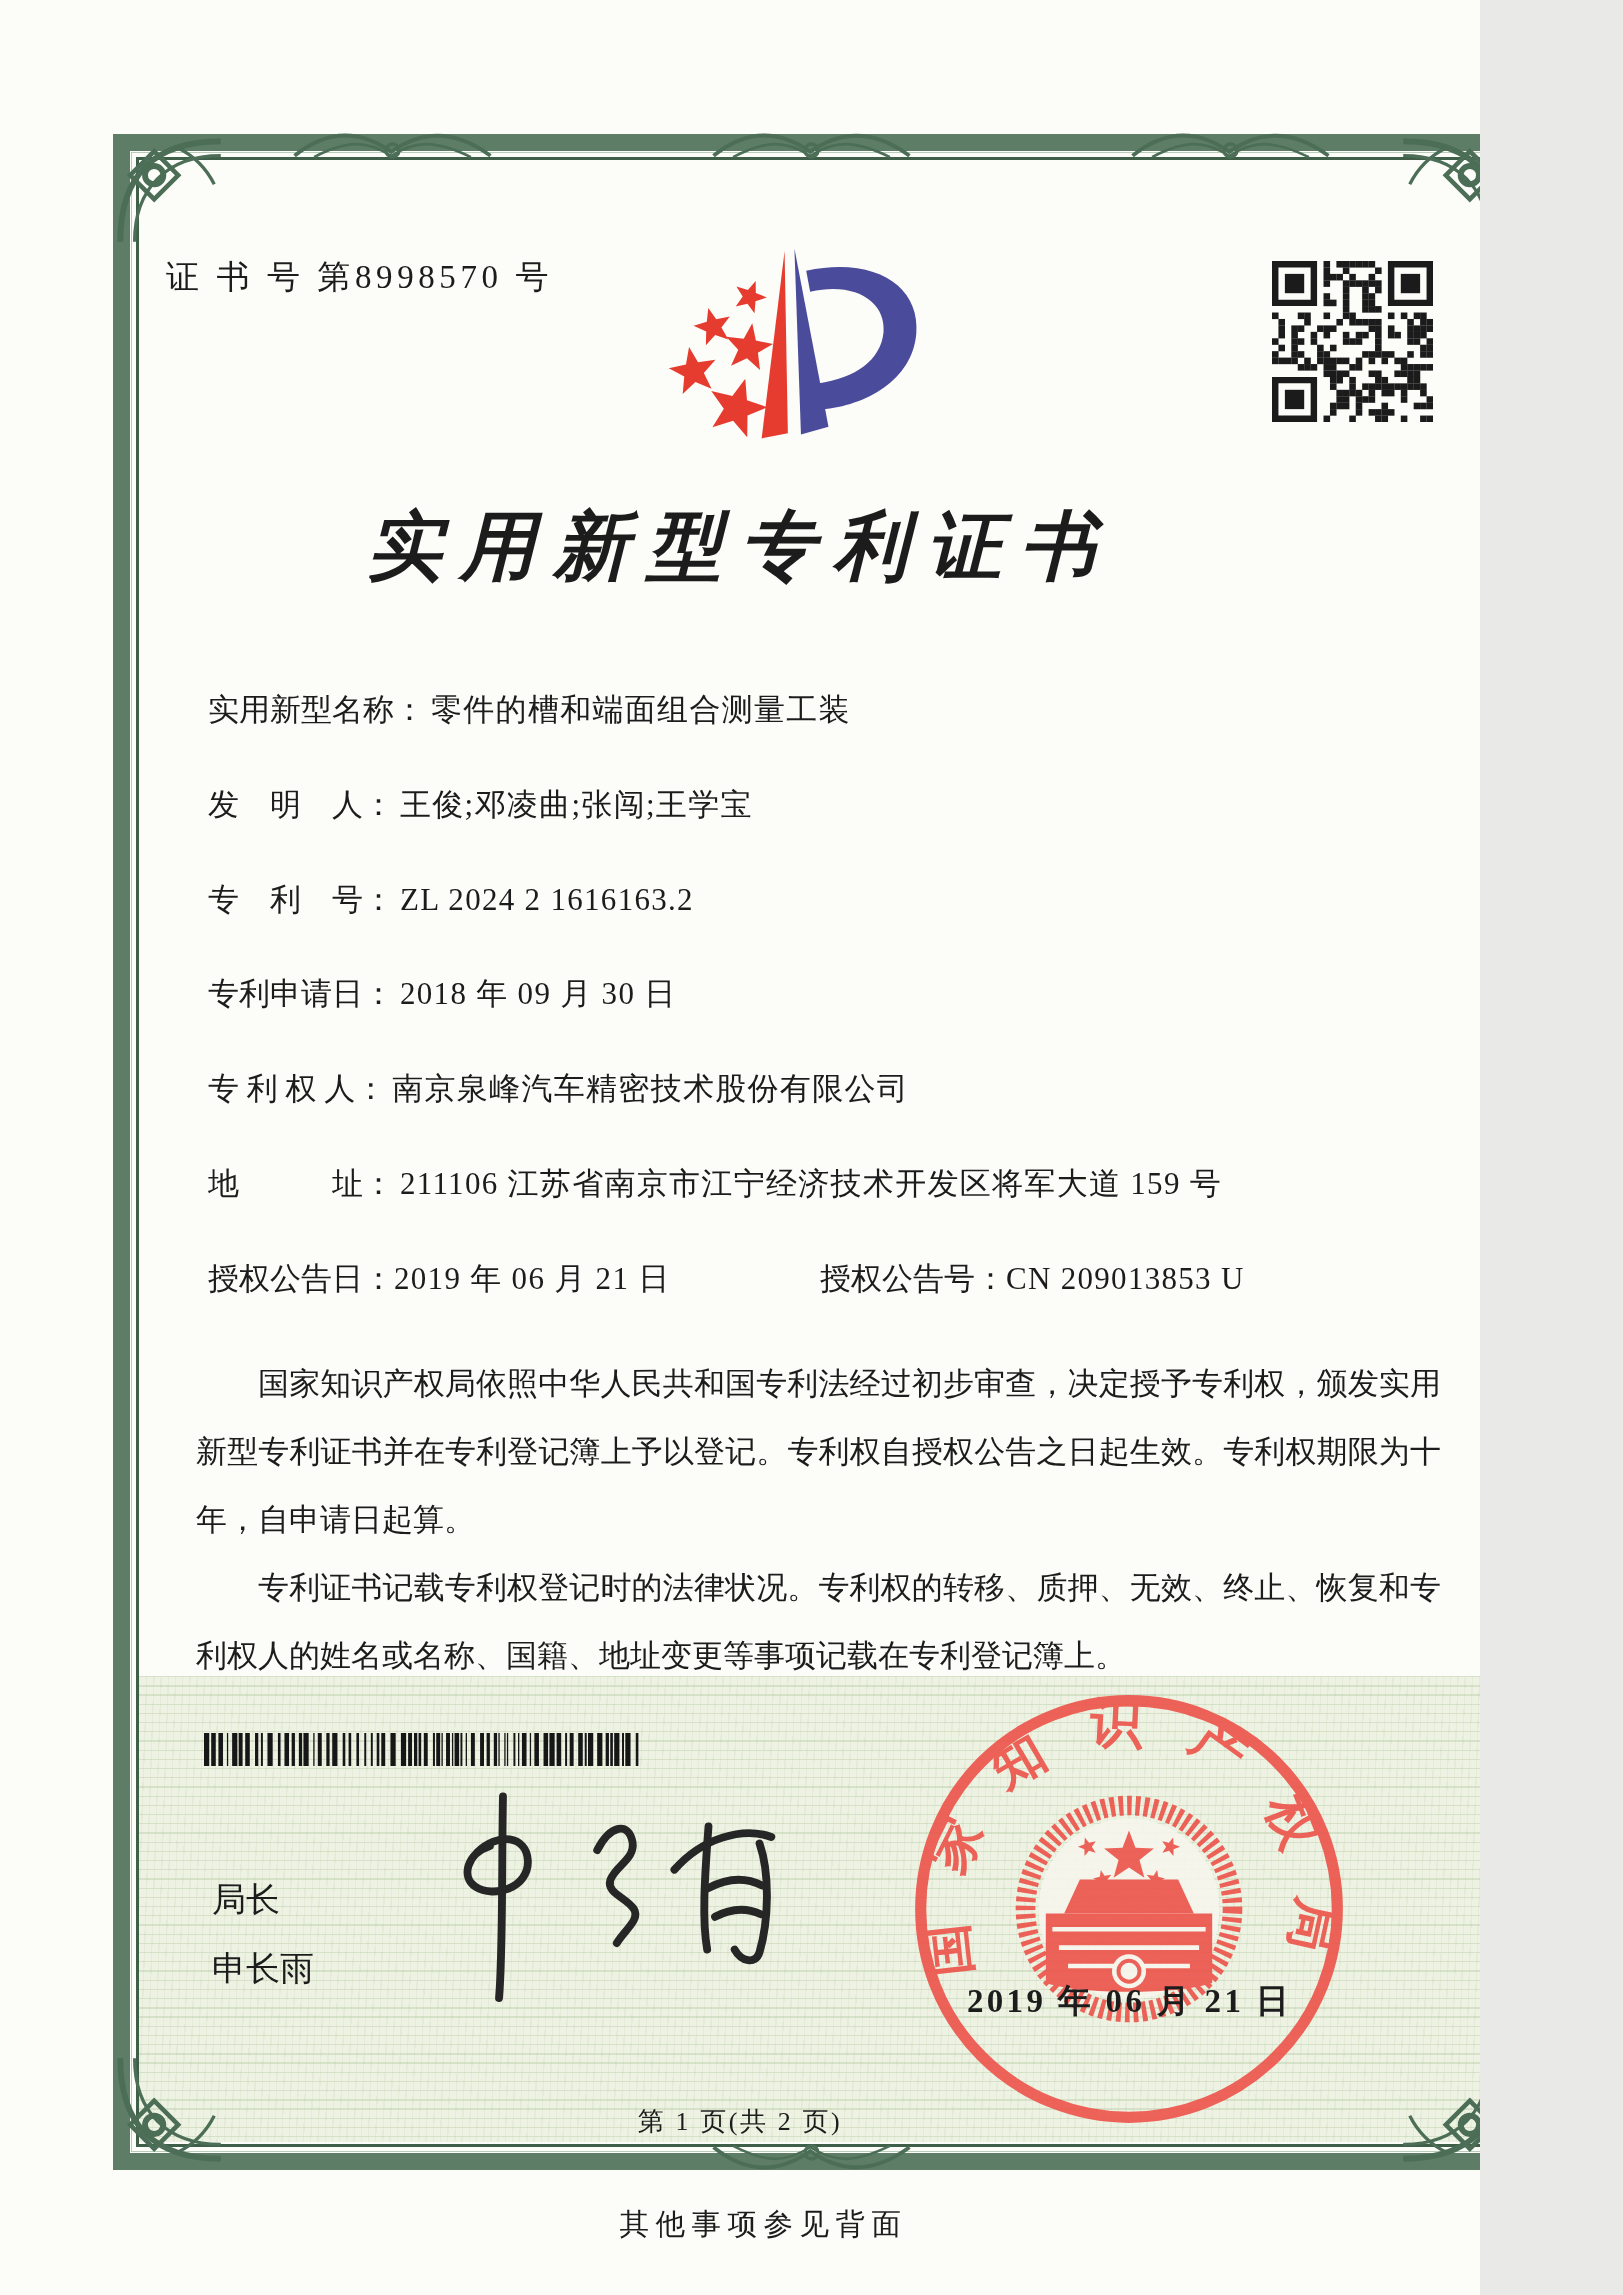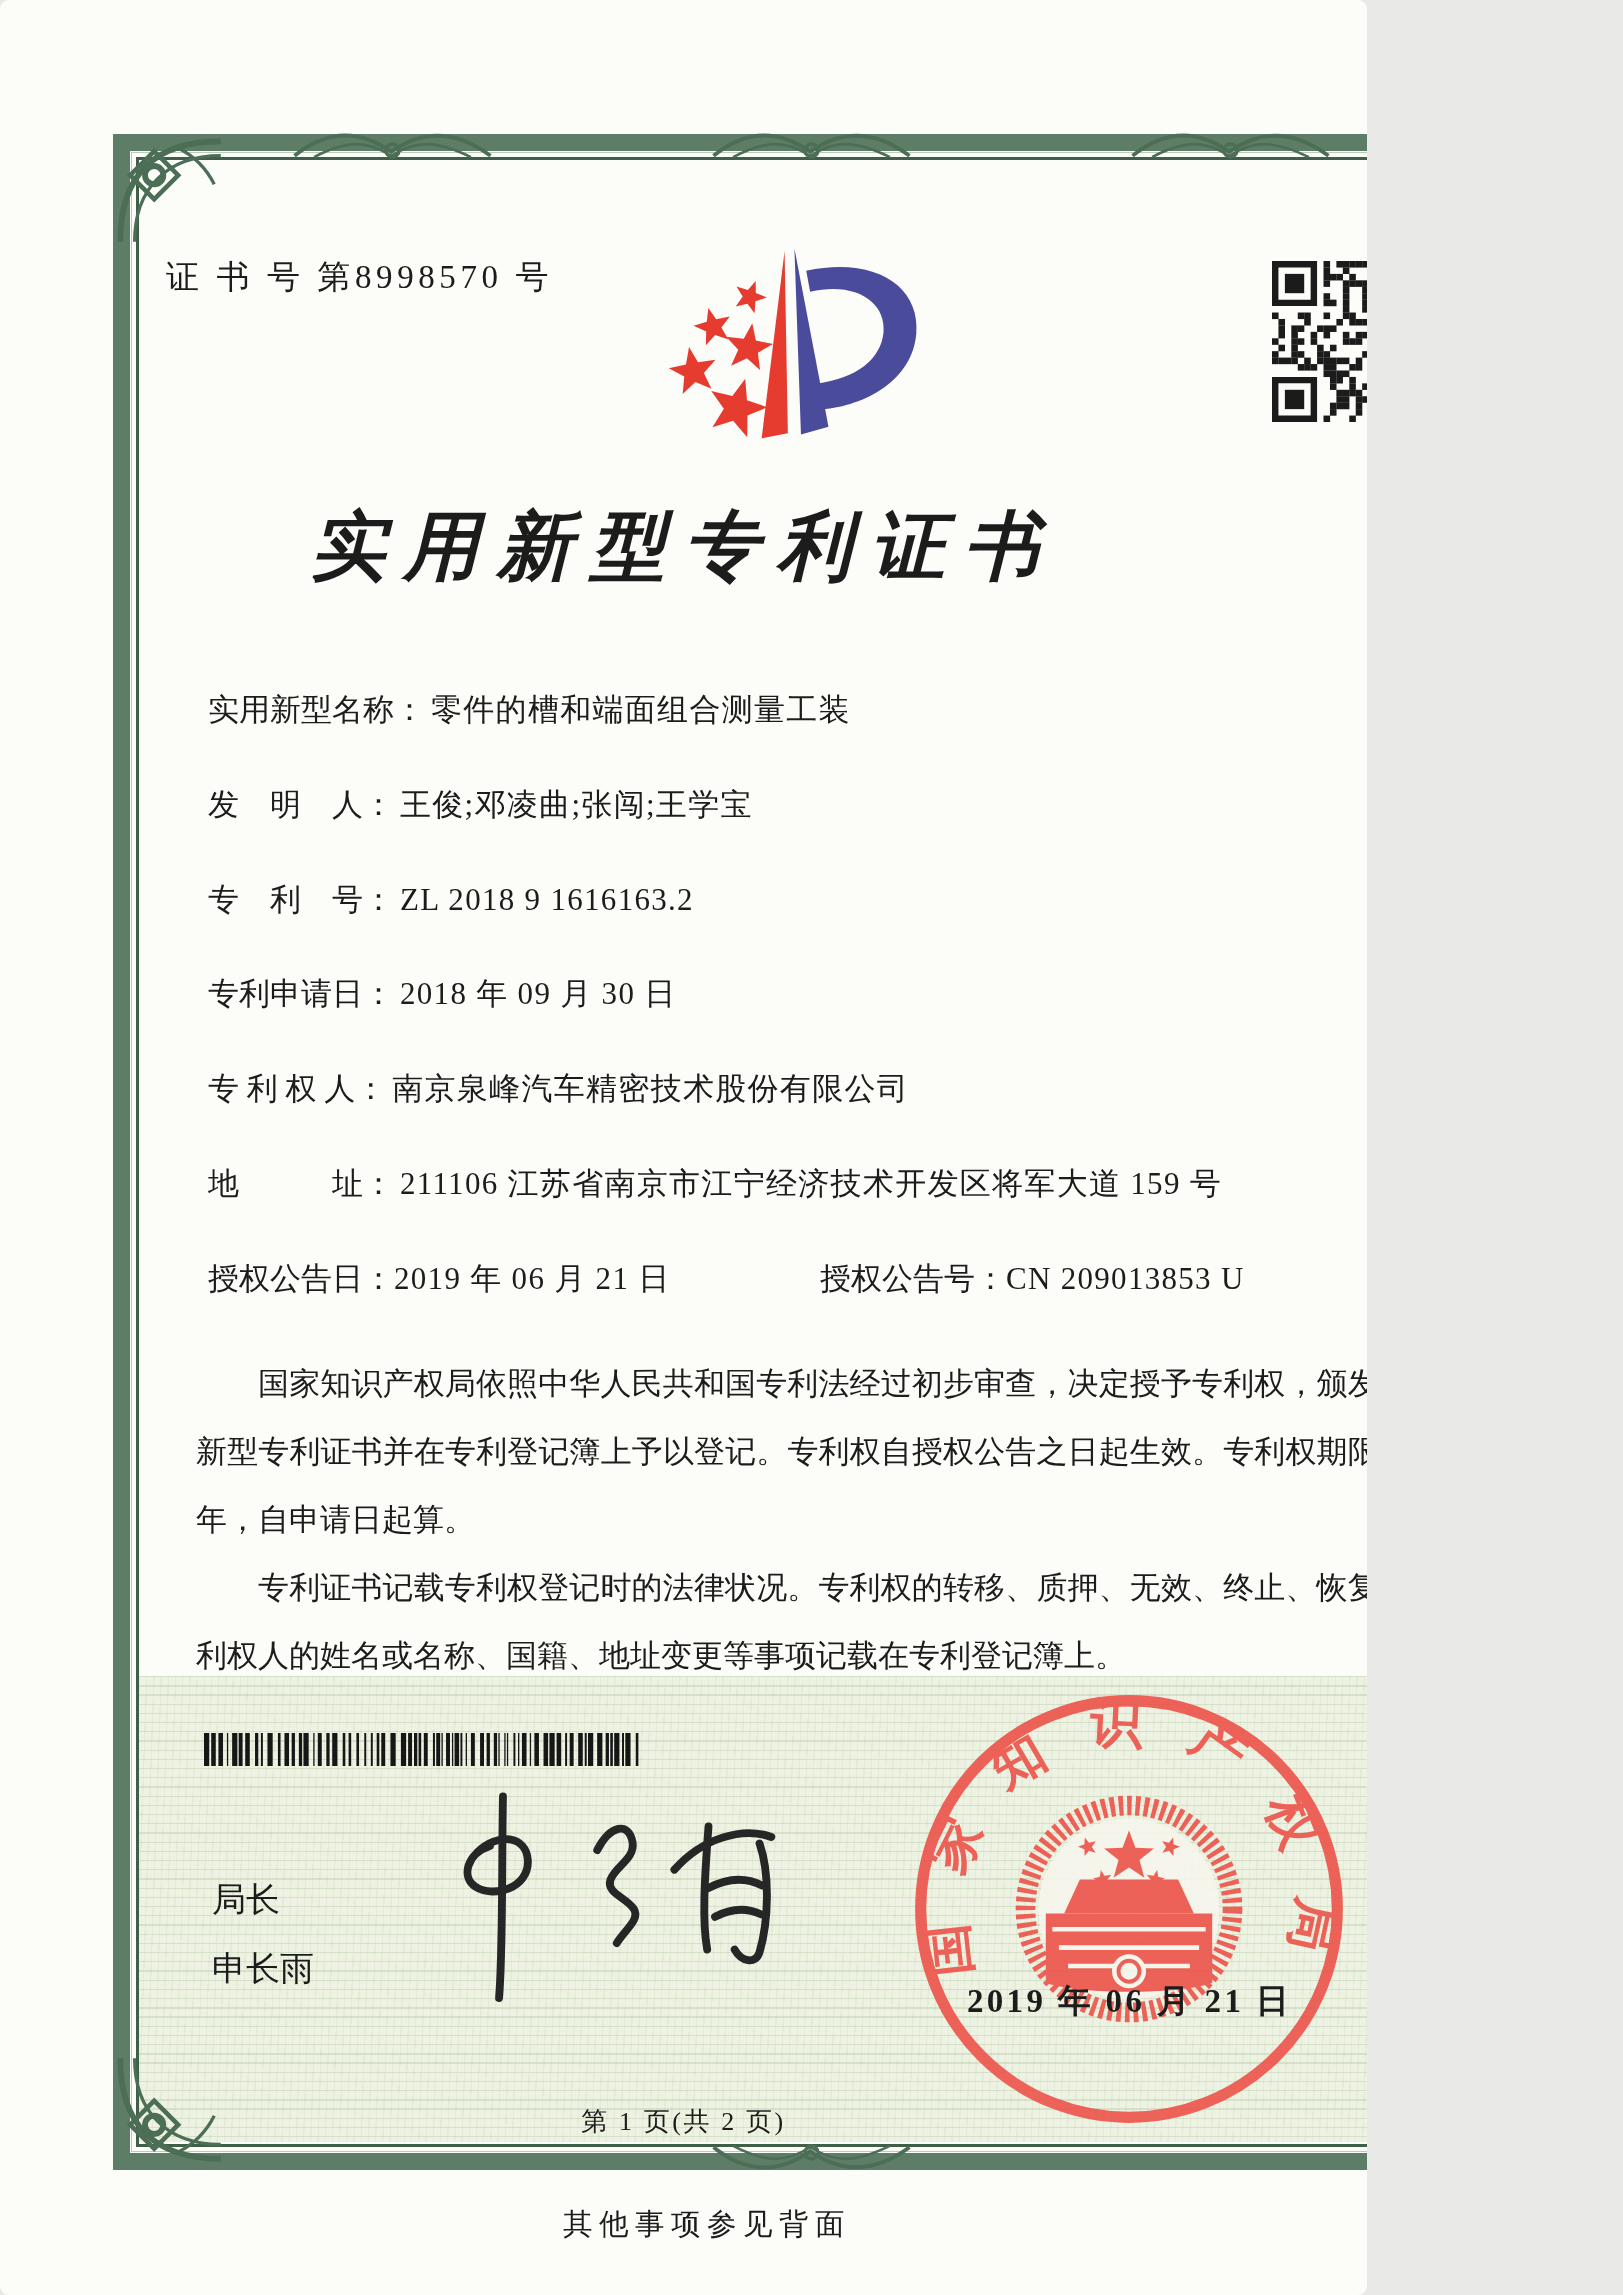--- a/index.html
+++ b/index.html
@@ -1,18 +1,18 @@
 <!DOCTYPE html>
 <html style="font-size:10.5px"><head>
 <meta charset="utf-8">
 <style>
   html,body{margin:0;padding:0;background:#e9e9e7;}
   .page{
-    position:relative;width:1367px;height:2295px;background:#fcfcf9;
-    font-family:"Liberation Serif","DejaVu Serif",serif;color:#1c1c1c;overflow:hidden;border-radius:9px;
+    position:relative;width:1480px;height:2295px;background:#fcfcf9;
+    font-family:"Liberation Serif","DejaVu Serif",serif;color:#1c1c1c;overflow:hidden;
   }
   
   .frame{
     position:absolute;left:113px;top:134px;width:1398px;height:2036px;
     border:17px solid #5e7d66;box-sizing:border-box;
   }
   .frame::before{
     content:"";position:absolute;inset:5.9px;border:3.9px solid #3f5f49;
   }
   .frame::after{
@@ -393,21 +393,21 @@
     <div class="field-row">
       <span class="field-label">实用新型名称：</span>
       <span class="field-value">零件的槽和端面组合测量工装</span>
     </div>
     <div class="field-row">
       <span class="field-label">发　明　人：</span>
       <span class="field-value">王俊;邓凌曲;张闯;王学宝</span>
     </div>
     <div class="field-row">
       <span class="field-label">专　利　号：</span>
-      <span class="field-value">ZL 2018 9 1616163.2</span>
+      <span class="field-value">ZL 2024 2 1616163.2</span>
     </div>
     <div class="field-row">
       <span class="field-label">专利申请日：</span>
       <span class="field-value">2018 年 09 月 30 日</span>
     </div>
     <div class="field-row">
       <span class="field-label">专 利 权 人：</span>
       <span class="field-value">南京泉峰汽车精密技术股份有限公司</span>
     </div>
     <div class="field-row">

